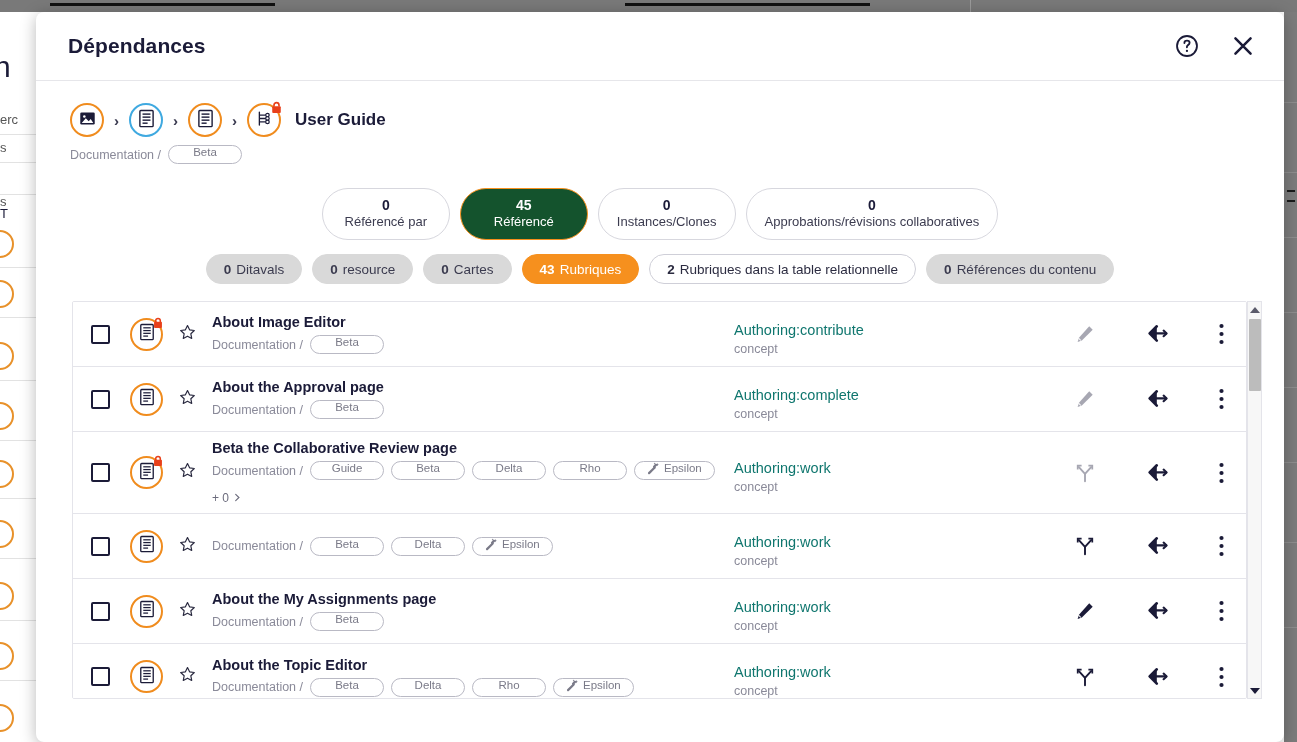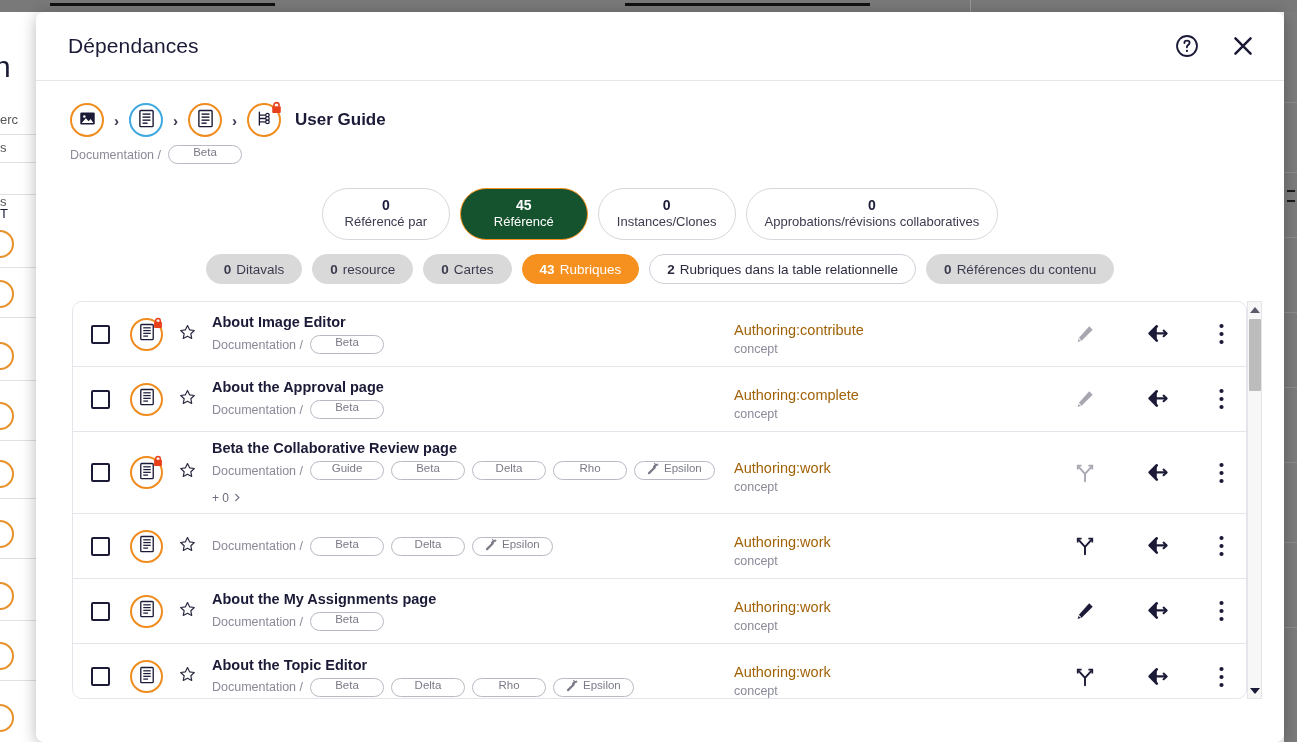--- a/index.html
+++ b/index.html
@@ -63,21 +63,21 @@
 
   
   .modal-header {
     position: relative;
     height: 69px;
     border-bottom: 1px solid #e6e6ea;
     display: flex; align-items: center;
   }
   .modal-title {
     margin-left: 32px;
-    font-size: 21px; color: #1b1b38; font-weight: 400;
+    font-size: 21px; color: #1b1b38; font-weight: 700;
     letter-spacing: .1px;
   }
   .header-actions {
     margin-left: auto; margin-right: 26px;
     display: flex; align-items: center; gap: 26px;
   }
   .hdr-btn {
     width: 30px; height: 30px;
     display: flex; align-items: center; justify-content: center;
     cursor: pointer; background: none; border: none; padding: 0;
@@ -155,21 +155,21 @@
   
   .table-wrap {
     margin: 17px 22px 0 36px;
     position: relative;
     height: 398px;
   }
   .table-scroll {
     position: absolute; inset: 0 15px 0 0;
     overflow: hidden;
     border: 1px solid #e4e4ea;
-    border-radius: 10px;
+    border-radius: 2px;
     background: #fff;
   }
   .row {
     display: flex; align-items: center;
     min-height: 65px;
     padding: 8px 0 8px 18px;
     border-bottom: 1px solid #e4e4ea;
     background: #fff;
   }
   .row:last-child { border-bottom: none; }
@@ -197,21 +197,21 @@
     display: flex; align-items: center; flex-wrap: wrap; gap: 7px;
     font-size: 12.5px; color: #8a8a99;
   }
   .more-tags {
     display: flex; align-items: center; gap: 4px;
     font-size: 12px; color: #6c6c7d; cursor: pointer;
     flex-basis: 100%; margin-top: 4px;
   }
 
   .row-status { width: 340px; flex: none; }
-  .status-main { font-size: 14.5px; color: #a16207; margin-bottom: 4px; white-space: nowrap; margin-top: 9px; }
+  .status-main { font-size: 14.5px; color: #0f766e; margin-bottom: 4px; white-space: nowrap; margin-top: 9px; }
   .status-sub { font-size: 12.5px; color: #8a8a99; }
 
   .row-actions {
     width: 172px; flex: none;
     display: flex; align-items: center; justify-content: space-between;
     padding-right: 22px;
   }
   .act { cursor: pointer; display: flex; align-items: center; justify-content: center; }
   .act.dim { opacity: .38; }
 

